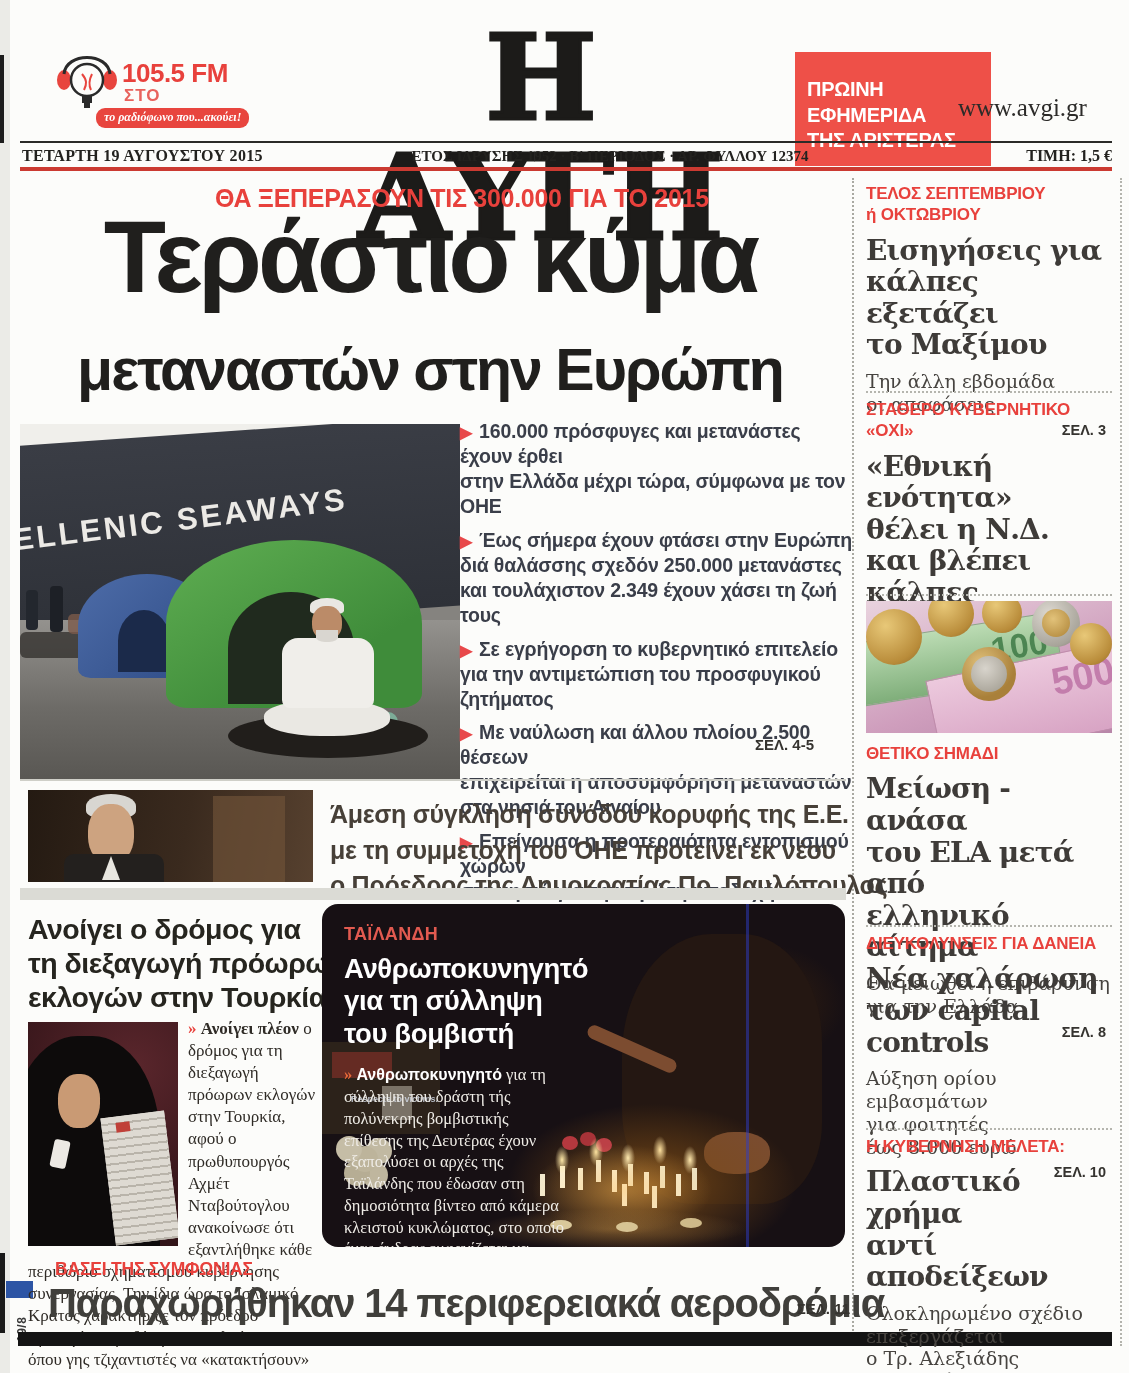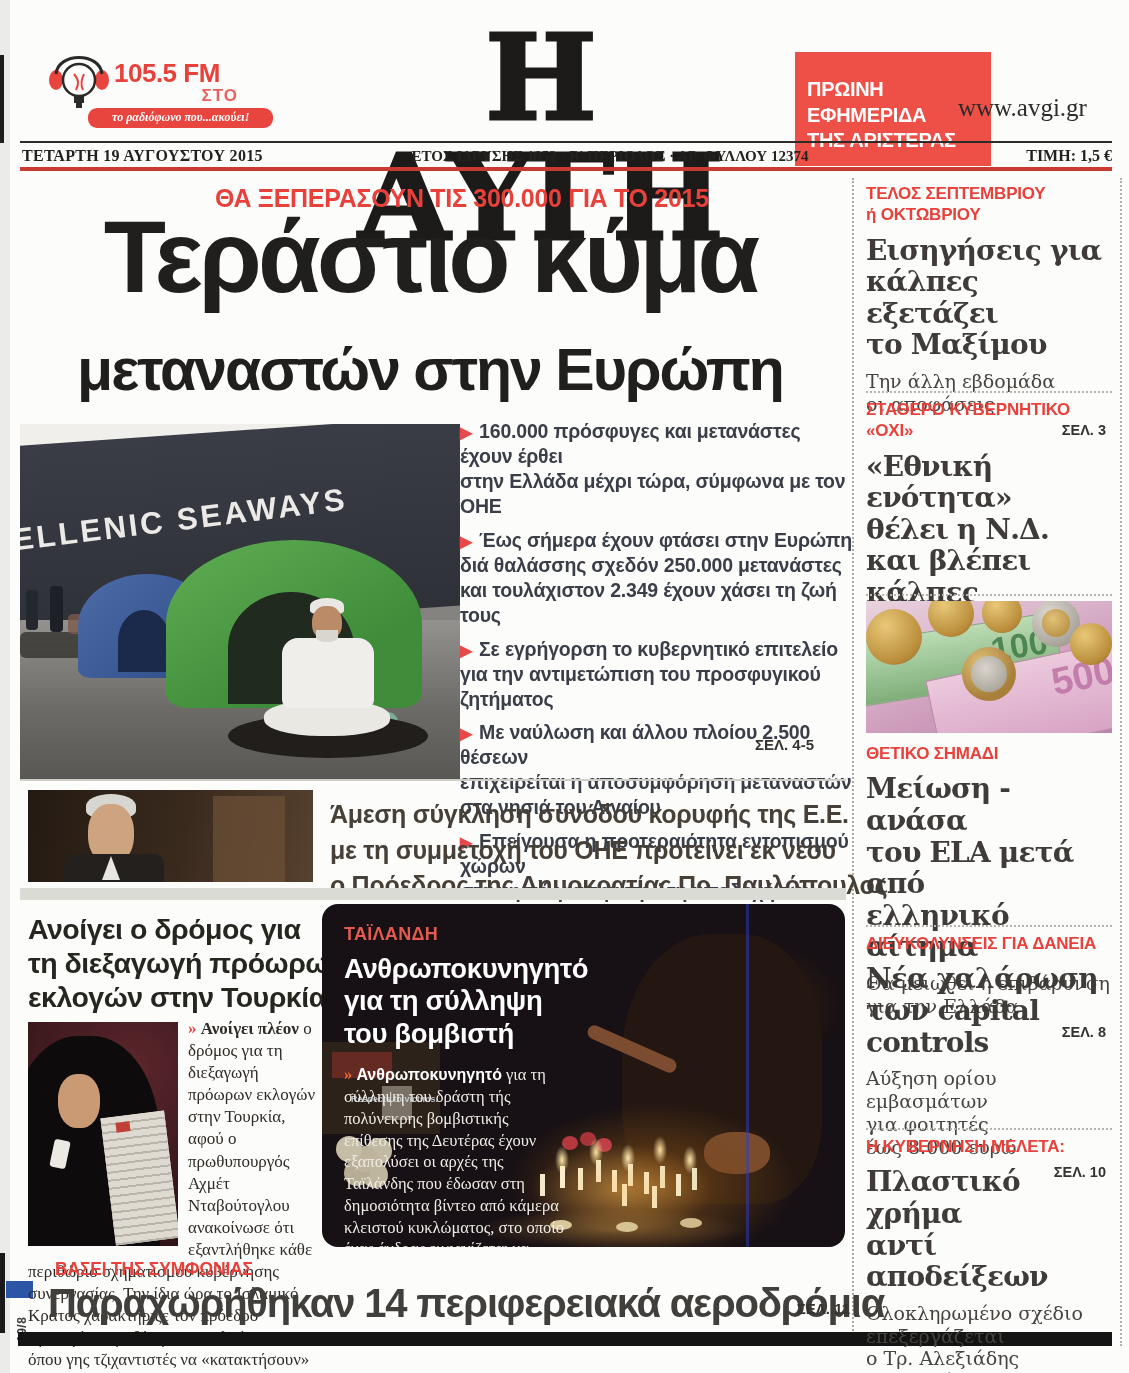--- a/index.html
+++ b/index.html
@@ -10,28 +10,28 @@
 
   
   .edge-strip{left:0;top:0;width:10px;height:1373px;background:#ebebe7;}
   .edge-mark1{left:0;top:55px;width:4px;height:88px;background:#1d1d1d;}
   .edge-mark2{left:0;top:1253px;width:5px;height:80px;background:#191919;}
   .edge-blue{left:6px;top:1281px;width:27px;height:17px;background:#2d55a5;}
   .edge-label{left:15px;top:1342px;transform:rotate(-90deg);transform-origin:left top;
               font:bold 12px "Liberation Sans",sans-serif;color:#3a3a3a;letter-spacing:.5px;}
 
   
-  .radio{left:48px;top:42px;width:190px;height:100px;text-align:right;}
+  .radio{left:56px;top:42px;width:190px;height:100px;}
   .radio-bulb{position:absolute;left:0;top:2px;width:62px;height:74px;}
   .radio-freq{position:absolute;left:66px;top:16px;font:bold 26px "Liberation Sans",sans-serif;
               color:#e8413c;letter-spacing:-.5px;}
   .radio-name{position:absolute;left:68px;top:44px;font:bold 17px "Liberation Sans",sans-serif;
               color:#e8625c;letter-spacing:1px;}
   .radio-pill{position:absolute;left:40px;top:66px;background:#e8453e;color:#fff;
-              border-radius:9px;padding:2px 24px 3px;font:italic bold 12px "Liberation Serif",serif;white-space:nowrap;}
+              border-radius:9px;padding:2px 8px 3px;font:italic bold 12px "Liberation Serif",serif;white-space:nowrap;}
   .masthead{left:290px;top:18px;width:500px;text-align:center;
             font-family:"DejaVu Serif",serif;font-weight:bold;font-size:118px;line-height:1.02;
             color:#1c1b19;-webkit-text-stroke:3px #1c1b19;letter-spacing:-2px;}
   .tagbox{left:795px;top:52px;width:172px;background:#ee5048;color:#ffffff;
           padding:25px 12px 12px;font:bold 20px "Liberation Sans",sans-serif;line-height:1.28;letter-spacing:-.3px;}
   .website{left:958px;top:94px;width:160px;font:25px "Liberation Serif",serif;color:#2c2b29;}
 
   .rule-dark{left:20px;top:141px;width:1092px;height:2px;background:#2b2b28;}
   .dl-date{left:22px;top:147px;font:bold 16px "Liberation Serif",serif;color:#23221f;letter-spacing:.3px;}
   .dl-issue{left:320px;top:148px;width:580px;text-align:center;font:bold 15px "Liberation Serif",serif;color:#23221f;}

